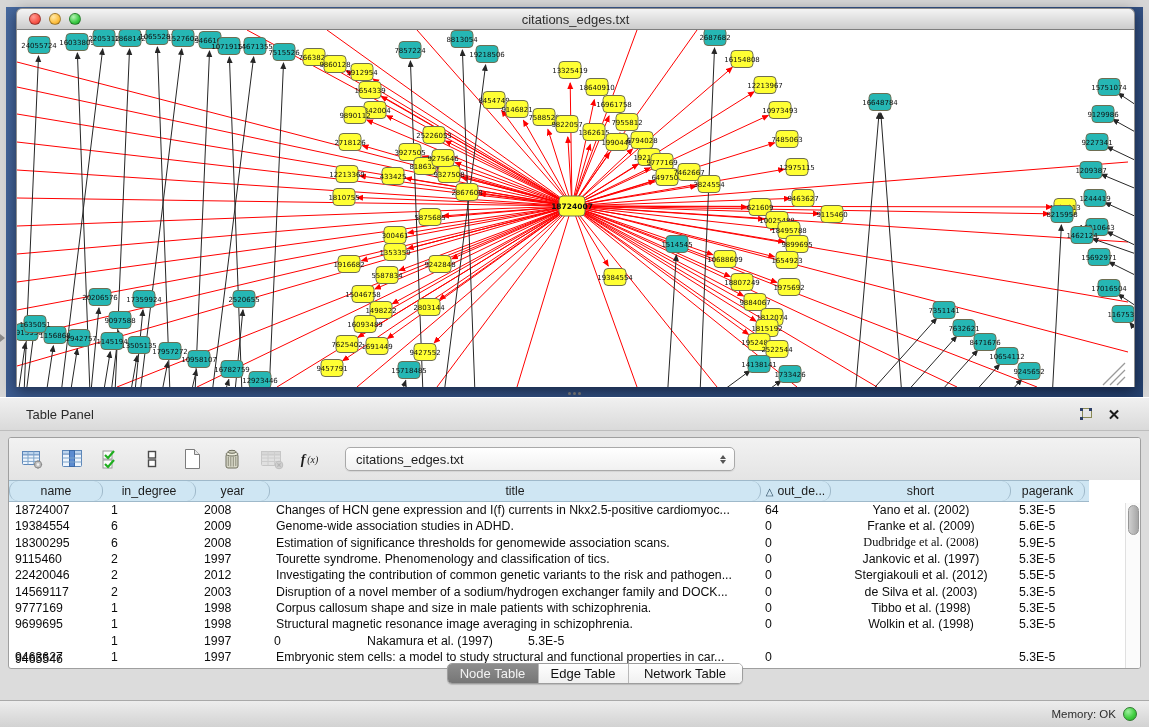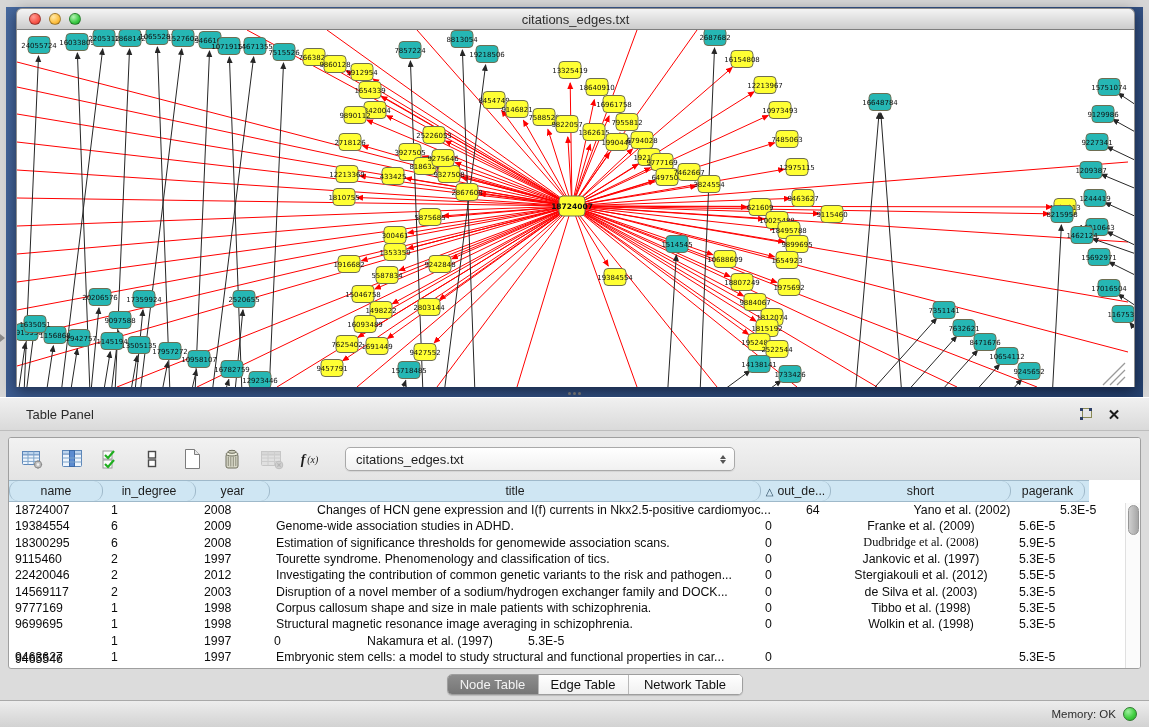--- a/index.html
+++ b/index.html
@@ -54,21 +54,21 @@
   .th { display:flex; align-items:center; justify-content:center; border-right:1px solid #9fb9ca; font-size:12.3px; color:#1d1d1d;
         white-space:nowrap; overflow:hidden;border-radius:9px; }
   .th:first-child { border-left:1px solid #9fb9ca; }
   .sort-glyph { font-size:10px; margin-right:4px; color:#1d3d55; }
   .tbl-body .tr { display:flex; height:16.3px; align-items:center; }
   .td { white-space:nowrap; overflow:hidden; }
   .scrollbar { position:absolute; right:0; top:23px; width:15px; height:165px; background:#fbfbfb; border-left:1px solid #e0e0e0; }
   .thumb { position:absolute; left:1.5px; top:2px; width:11px; height:30px; border-radius:6px;
            background:linear-gradient(90deg,#cfcfcf,#a6a6a6); border:1px solid #969696; }
 
-  .tabs-row { position:absolute; left:0; right:0; top:277px; display:flex; justify-content:center;padding-left:40px; }
+  .tabs-row { position:absolute; left:0; right:0; top:266px; display:flex; justify-content:center;padding-left:40px; }
   .segmented { display:flex; border:1px solid #9e9e9e; border-radius:5px; overflow:hidden; background:#fff;
                box-shadow:0 1px 1px rgba(0,0,0,.15); height:21px; }
   .seg-btn { border:none; background:linear-gradient(#ffffff,#f0f0f0); font-size:13px; color:#111; padding:0;
              display:flex; align-items:center; justify-content:center; border-right:1px solid #b9b9b9; font-family:"Liberation Sans",sans-serif; }
   .seg-btn:last-child { border-right:none; }
   .seg-btn.active { background:linear-gradient(#8d8d8d,#767676); color:#f3f3f3; }
 
   
   .status-bar { position:absolute; left:0; top:700px; width:1149px; height:27px;
                 background:linear-gradient(#ededed,#d2d2d2); border-top:1px solid #a9a9a9;
@@ -860,21 +860,21 @@
           </div>
           <div class="th" style="width: 74px;">
             <span>pagerank</span>
           </div>
         </div>
       <div class="tbl-body" id="tbl-body">
           <div class="tr">
             <div class="td" style="width: 94px; text-align: left; padding-left: 6px;">18724007</div>
             <div class="td" style="width: 93px; text-align: left; padding-left: 8px;">1</div>
             <div class="td" style="width: 74px; text-align: left; padding-left: 8px;">2008</div>
-            <div class="td" style="width: 491px; text-align: left; padding-left: 6px; margin-left: 41px;">Changes of HCN gene expression and I(f) currents in Nkx2.5-positive cardiomyoc...</div>
+            <div class="td" style="width: 491px; text-align: left; padding-left: 6px;">Changes of HCN gene expression and I(f) currents in Nkx2.5-positive cardiomyoc...</div>
             <div class="td" style="width: 70px; text-align: left; padding-left: 4px;">64</div>
             <div class="td" style="width: 180px; text-align: center; padding-left: 0px;">Yano et al. (2002)</div>
             <div class="td" style="width: 74px; text-align: left; padding-left: 8px;">5.3E-5</div>
           </div>
           <div class="tr">
             <div class="td" style="width: 94px; text-align: left; padding-left: 6px;">19384554</div>
             <div class="td" style="width: 93px; text-align: left; padding-left: 8px;">6</div>
             <div class="td" style="width: 74px; text-align: left; padding-left: 8px;">2009</div>
             <div class="td" style="width: 491px; text-align: left; padding-left: 6px;">Genome-wide association studies in ADHD.</div>
             <div class="td" style="width: 70px; text-align: left; padding-left: 4px;">0</div>

